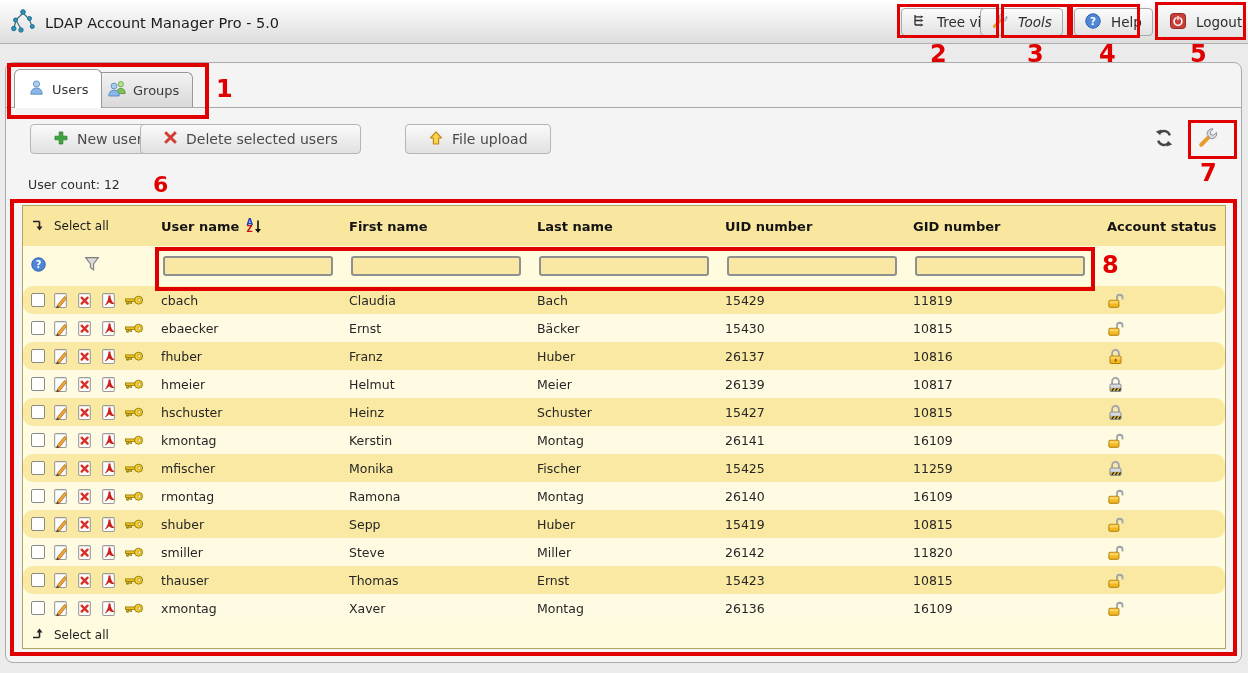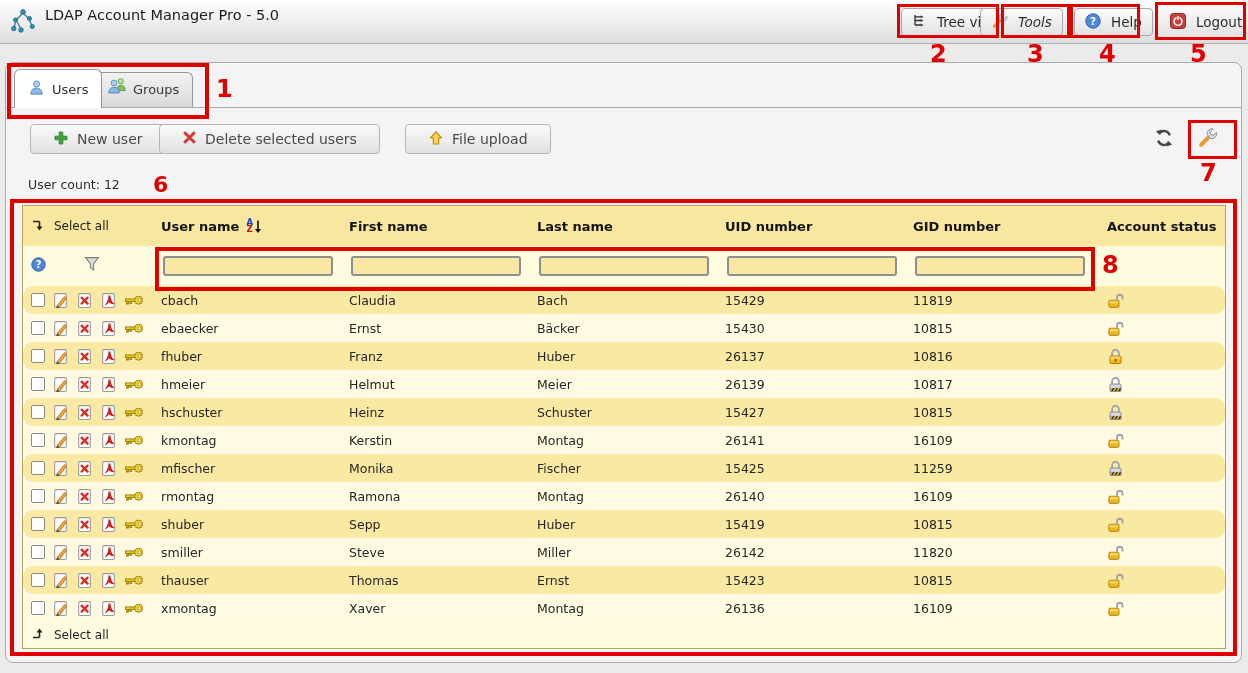--- a/index.html
+++ b/index.html
@@ -11,57 +11,57 @@
     position:relative; overflow:hidden;
   }
   .stage { position:absolute; left:0; top:0; width:1248px; height:673px; }
 
   
   .topbar {
     position:absolute; left:0; top:0; width:1248px; height:44px;
     background:linear-gradient(#ffffff,#dddddd);
     border-bottom:1px solid #b0b0b0;
   }
-  .brand { position:absolute; left:10px; top:7px; display:flex; align-items:flex-start; gap:9px; }
+  .brand { position:absolute; left:10px; top:7px; display:flex; align-items:center; gap:9px; }
   .app-title { font-size:14.5px; color:#1c1c1c; }
   .login-info { font-size:12px; font-weight:bold; color:#1c1c1c; margin-left:12px; padding-top:2px; }
   .tb-btn {
     position:absolute; top:8px; height:28px; display:flex; align-items:center; gap:10px;
     padding:0 10px; border:1px solid #a9a9a9; border-radius:4px;
     background:linear-gradient(#fbfbfb,#e2e2e2);
     font-size:13.5px; color:#2d2d2d; cursor:pointer; white-space:nowrap;
   }
   #btn-tree   { left:901px; }
   #btn-tools  { left:980px;font-style:italic; }
   #btn-help   { left:1074px; }
   #btn-logout { left:1160px; border:none; background:transparent; }
 
   
   .panel {
     position:absolute; left:5px; top:62px; width:1237px; height:601px;
     background:#f4f4f4; border:1px solid #ababab; border-radius:8px;
   }
   .tabline { position:absolute; left:6px; top:107px; width:1235px; height:1px; background:#a9a9a9; z-index:1; }
   .tab {
-    position:absolute; display:flex; align-items:center; gap:7px; padding:10px 13px;
+    position:absolute; display:flex; align-items:center; gap:7px; padding:0 13px;
     border:1px solid #979797; border-bottom:none; border-radius:6px 6px 0 0;
     font-size:13px; color:#333; cursor:pointer; white-space:nowrap;
   }
   .tab-users  { left:14px; top:69px; height:39px; background:#ffffff; z-index:3; }
-  .tab-groups { left:94px; top:72px; height:35px; background:linear-gradient(#f2f2f2,#d9d9d9); z-index:2; color:#3a3a3a;align-items:flex-end; }
+  .tab-groups { left:94px; top:72px; height:35px; background:linear-gradient(#f2f2f2,#d9d9d9); z-index:2; color:#3a3a3a; }
 
   
   .act-btn {
     position:absolute; top:124px; height:30px; display:flex; align-items:center; gap:8px;
     padding:0 22px; border:1px solid #b5b5b5; border-radius:4px;
     background:linear-gradient(#fafafa,#e1e1e1);
     font-size:14px; color:#4a4a4a; cursor:pointer; white-space:nowrap; z-index:2;
   }
   #btn-new    { left:30px; }
-  #btn-del    { left:159px;justify-content:flex-end; }
+  #btn-del    { left:140px;justify-content:flex-end; }
   #btn-upload { left:405px; }
   .tool-ic { position:absolute; cursor:pointer; z-index:2; }
   #ic-refresh { left:1155px; top:129px; }
   #ic-wrench  { left:1197px; top:127px; }
   .user-count { position:absolute; left:28px; top:177px; font-size:12.5px; color:#2d2d2d; }
 
   
   .utable {
     position:absolute; left:22px; top:205px; width:1204px;
     border:1px solid #b1a65e; background:#fffbe3; z-index:2;

